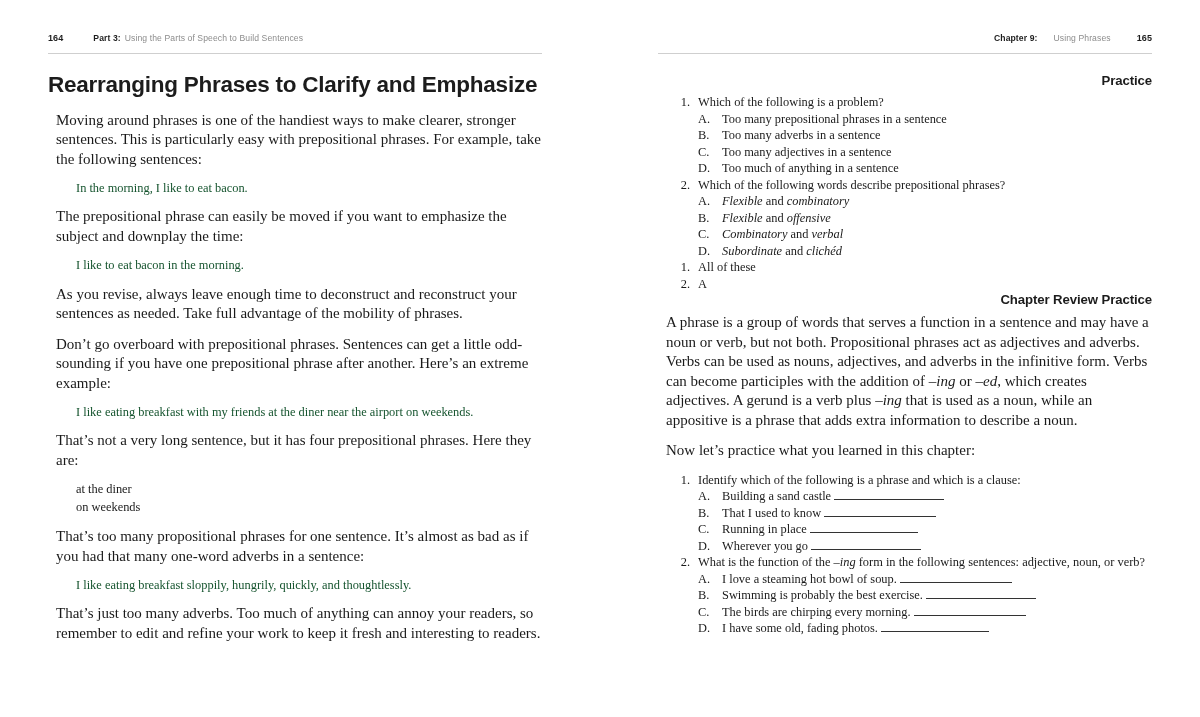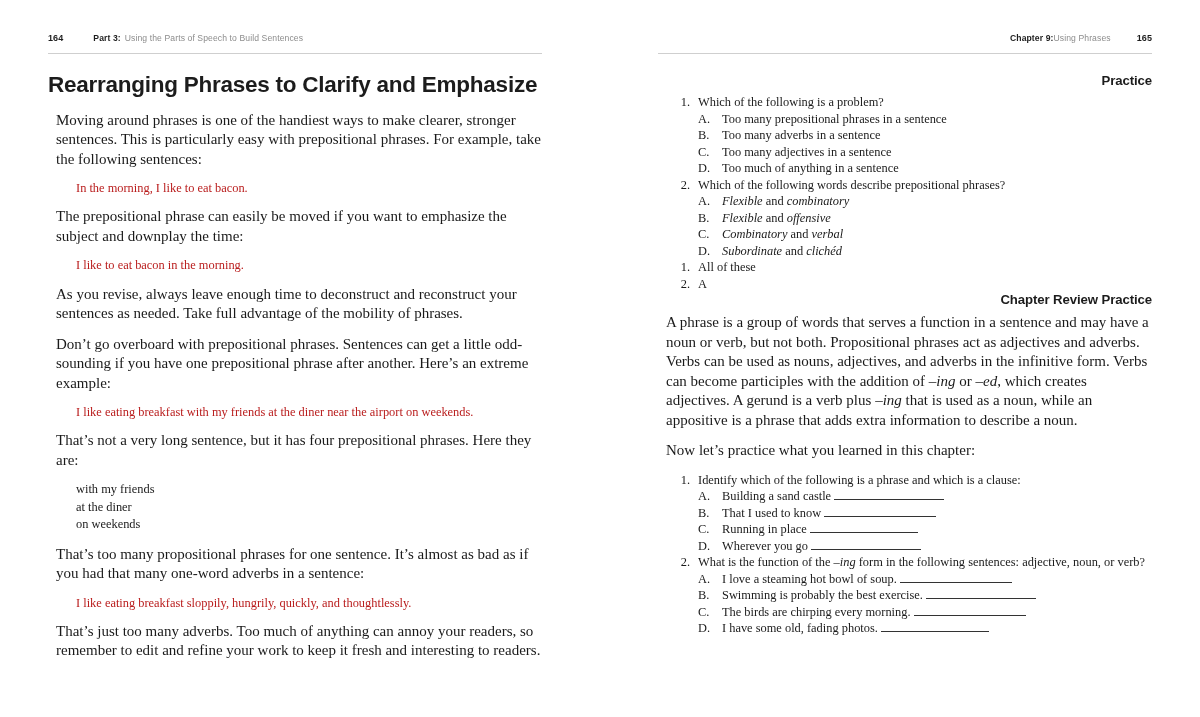--- a/index.html
+++ b/index.html
@@ -47,21 +47,21 @@
   .runhead-part {
     font-weight: bold;
     color: #1d1d1d;
   }
   .runhead-title {
     color: #8c8c8c;
     font-weight: normal;
   }
   .runhead.left .runhead-part { margin-left: 30px; }
   .runhead.left .runhead-title { margin-left: 4px; }
-  .runhead.right .runhead-title { margin-left: 0; }
+  .runhead.right .runhead-title { margin-left: 16px; }
   .runhead.right .folio { margin-left: 26px; }
   .rule {
     border: 0;
     border-top: 1.1px solid #cfcfcf;
     margin: 7px 0 0 0;
     width: 494px;
   }
 
   
   h1.chapter-heading {
@@ -92,21 +92,21 @@
     line-height: 1.30;
     margin: 0 0 11px 8px;
     text-align: left;
     color: #1a1a1a;
   }
   p.example {
     font-size: 12.4px;
     line-height: 1.30;
     margin: 0 0 11px 0;
     padding-left: 28px;
-    color: #b91c1c;
+    color: #14532d;
   }
   .phrase-list {
     padding-left: 28px;
     margin: 0 0 11px 0;
     font-size: 12.4px;
     line-height: 1.41;
   }
   .phrase-list div { color: #1a1a1a; }
 
   
@@ -179,21 +179,20 @@
     <p class="body">Moving around phrases is one of the handiest ways to make clearer, stronger sentences. This is particularly easy with prepositional phrases. For example, take the following sentences:</p>
     <p class="example">In the morning, I like to eat bacon.</p>
     <p class="body">The prepositional phrase can easily be moved if you want to emphasize the subject and downplay the time:</p>
     <p class="example">I like to eat bacon in the morning.</p>
     <p class="body">As you revise, always leave enough time to deconstruct and reconstruct your sentences as needed. Take full advantage of the mobility of phrases.</p>
     <p class="body">Don’t go overboard with prepositional phrases. Sentences can get a little odd-sounding if you have one prepositional phrase after another. Here’s an extreme example:</p>
     <p class="example">I like eating breakfast with my friends at the diner near the airport on weekends.</p>
     <p class="body">That’s not a very long sentence, but it has four prepositional phrases. Here they are:</p>
 
     <div class="phrase-list">
-      <div>with my friends</div>
       <div>at the diner</div>
       <div>on weekends</div>
     </div>
 
     <p class="body">That’s too many propositional phrases for one sentence. It’s almost as bad as if you had that many one-word adverbs in a sentence:</p>
     <p class="example">I like eating breakfast sloppily, hungrily, quickly, and thoughtlessly.</p>
     <p class="body">That’s just too many adverbs. Too much of anything can annoy your readers, so remember to edit and refine your work to keep it fresh and interesting to readers.</p>
   </div>
 
   <div class="page page-right">

